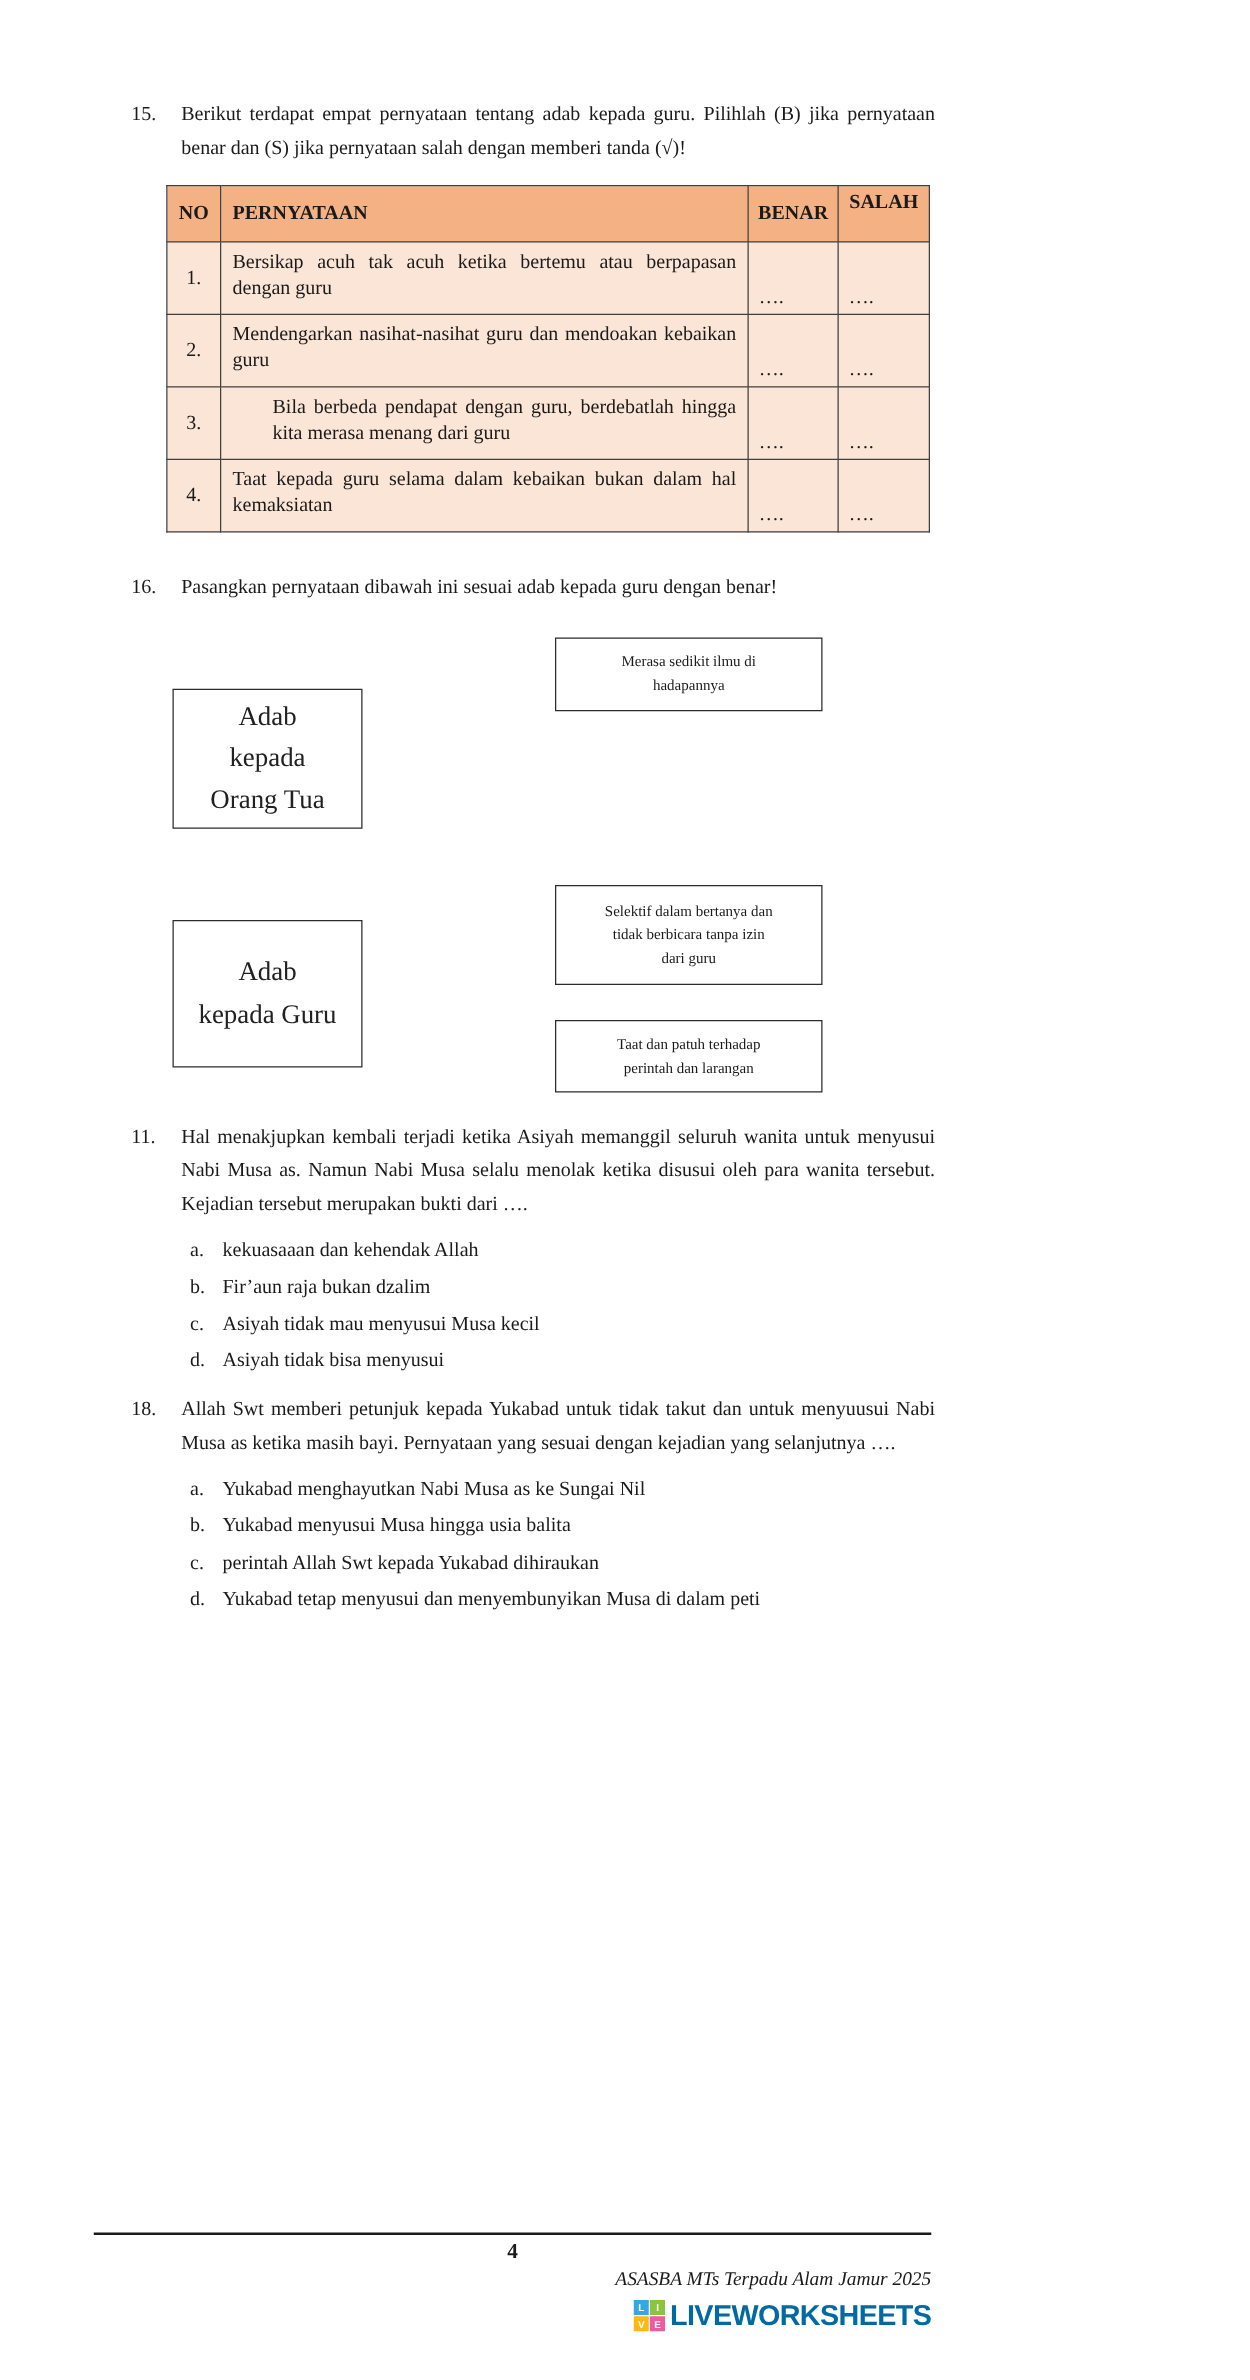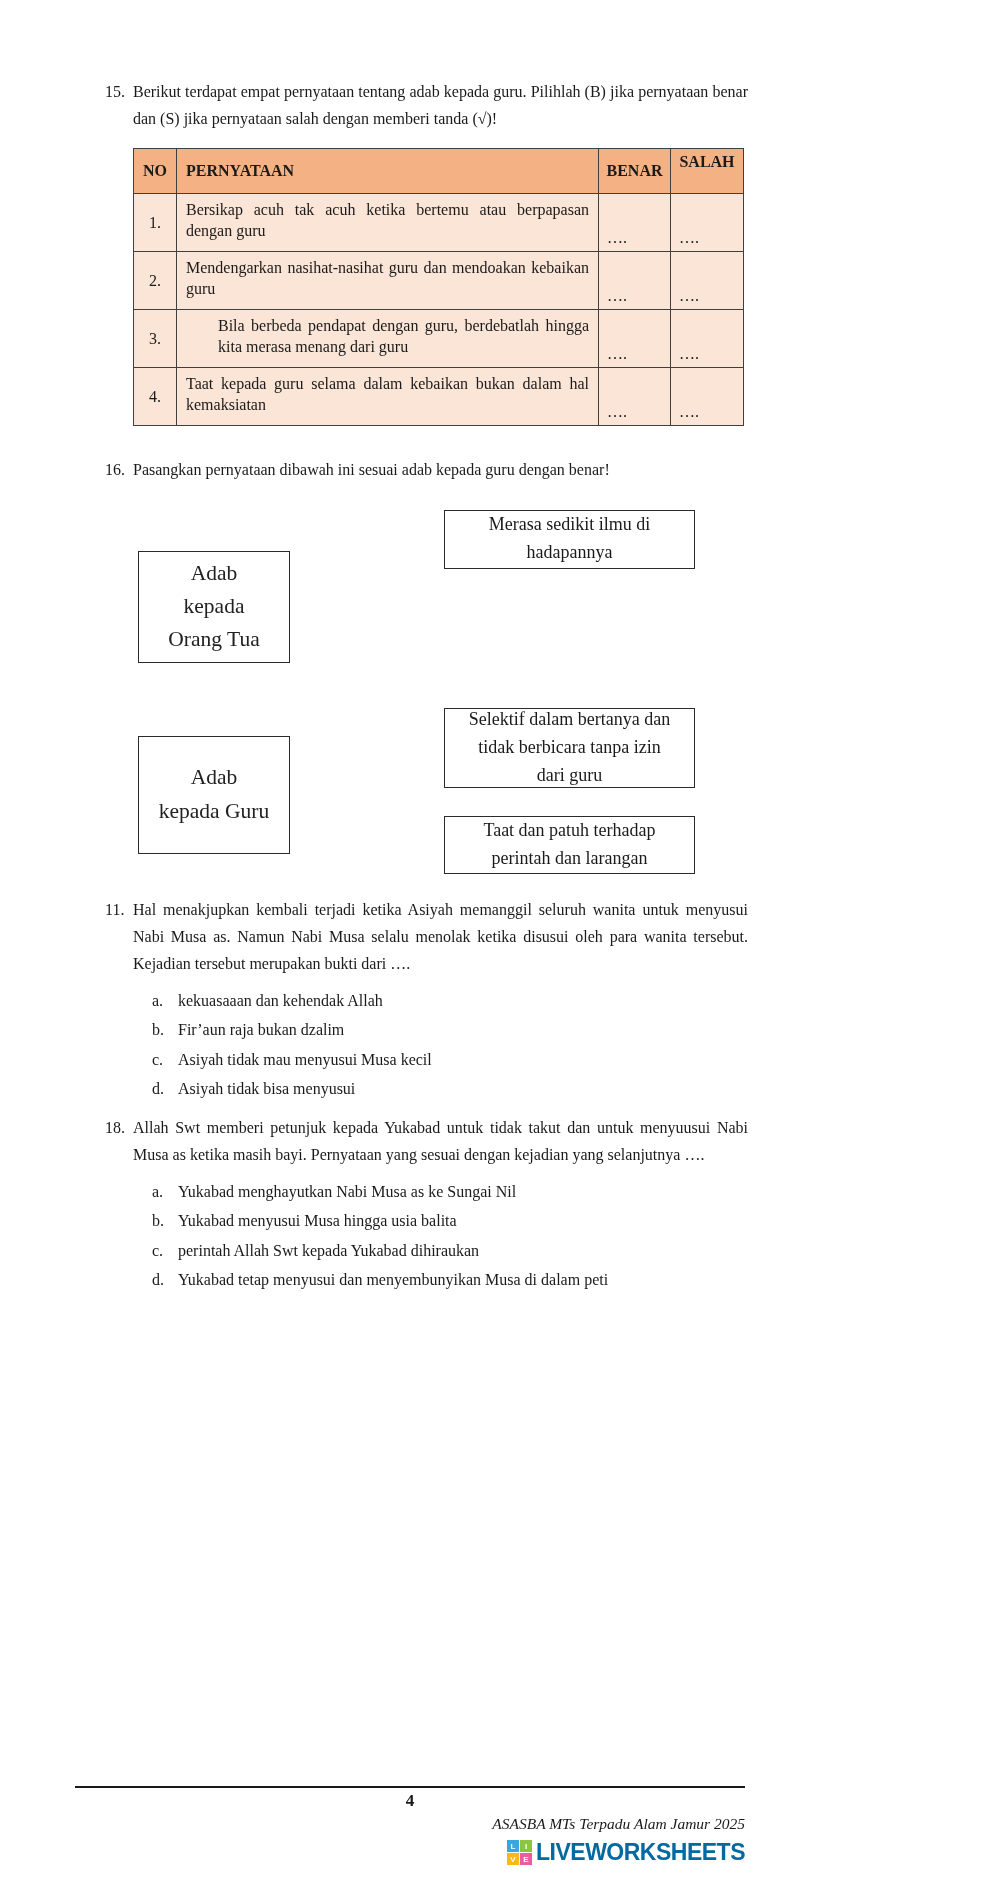--- a/index.html
+++ b/index.html
@@ -28,35 +28,35 @@
   .tf td.ans { vertical-align:bottom; padding:0 0 4px 8px; }
 
   
   .match { position:relative; height:382px; margin-top:16px; margin-bottom:14px; }
   .mbox {
     position:absolute; border:1.5px solid #2b2b2b; background:#fff;
     display:flex; align-items:center; justify-content:center;
     text-align:center; white-space:pre-line;
   }
   .mbox.left  { left:33px; width:152px; font-size:21.5px; line-height:1.55; color:#212121; }
-  .mbox.right { left:339px; width:251px; font-size:18px; line-height:1.55; padding:8px 6px; }
+  .mbox.right { left:339px; width:214px; font-size:12px; line-height:1.55; padding:8px 6px; }
   .mb-l1 { top:51px;  height:112px; }
   .mb-l2 { top:236px; height:118px; }
   .mb-r1 { top:10px;  height:59px; }
   .mb-r2 { top:108px; height:77px; }
   .mb-r3 { top:208px; height:80px; }
   .mb-r4 { top:316px; height:58px; }
 
   
   .options { margin:14px 0 16px 47px; }
   .opt { display:flex; margin-bottom:10px; font-size:16px; line-height:1.2; }
   .opt .letter { width:26px; flex:none; }
   .opt .otext { flex:1; }
 
-  .qblock { margin-bottom:6px; }
+  .qblock { margin-bottom:6px;gap:12px; }
 
   
   .footer-rule { position:absolute; left:75px; top:1786px; width:670px; border-top:2px solid #1a1a1a; }
   .page-num { position:absolute; left:75px; top:1791px; width:670px; text-align:center; font-size:17px; font-weight:bold; }
   .credit { position:absolute; left:75px; top:1815px; width:670px; text-align:right; font-style:italic; font-size:15.5px; }
   .brand { position:absolute; top:1839px; right:255px; display:flex; align-items:center; gap:4px; }
   .brand-icon { display:grid; grid-template-columns:12px 12px; grid-template-rows:12px 12px; gap:1px; }
   .tile {
     display:flex; align-items:center; justify-content:center;
     color:#ffffff; font-family:"Liberation Sans", sans-serif;

